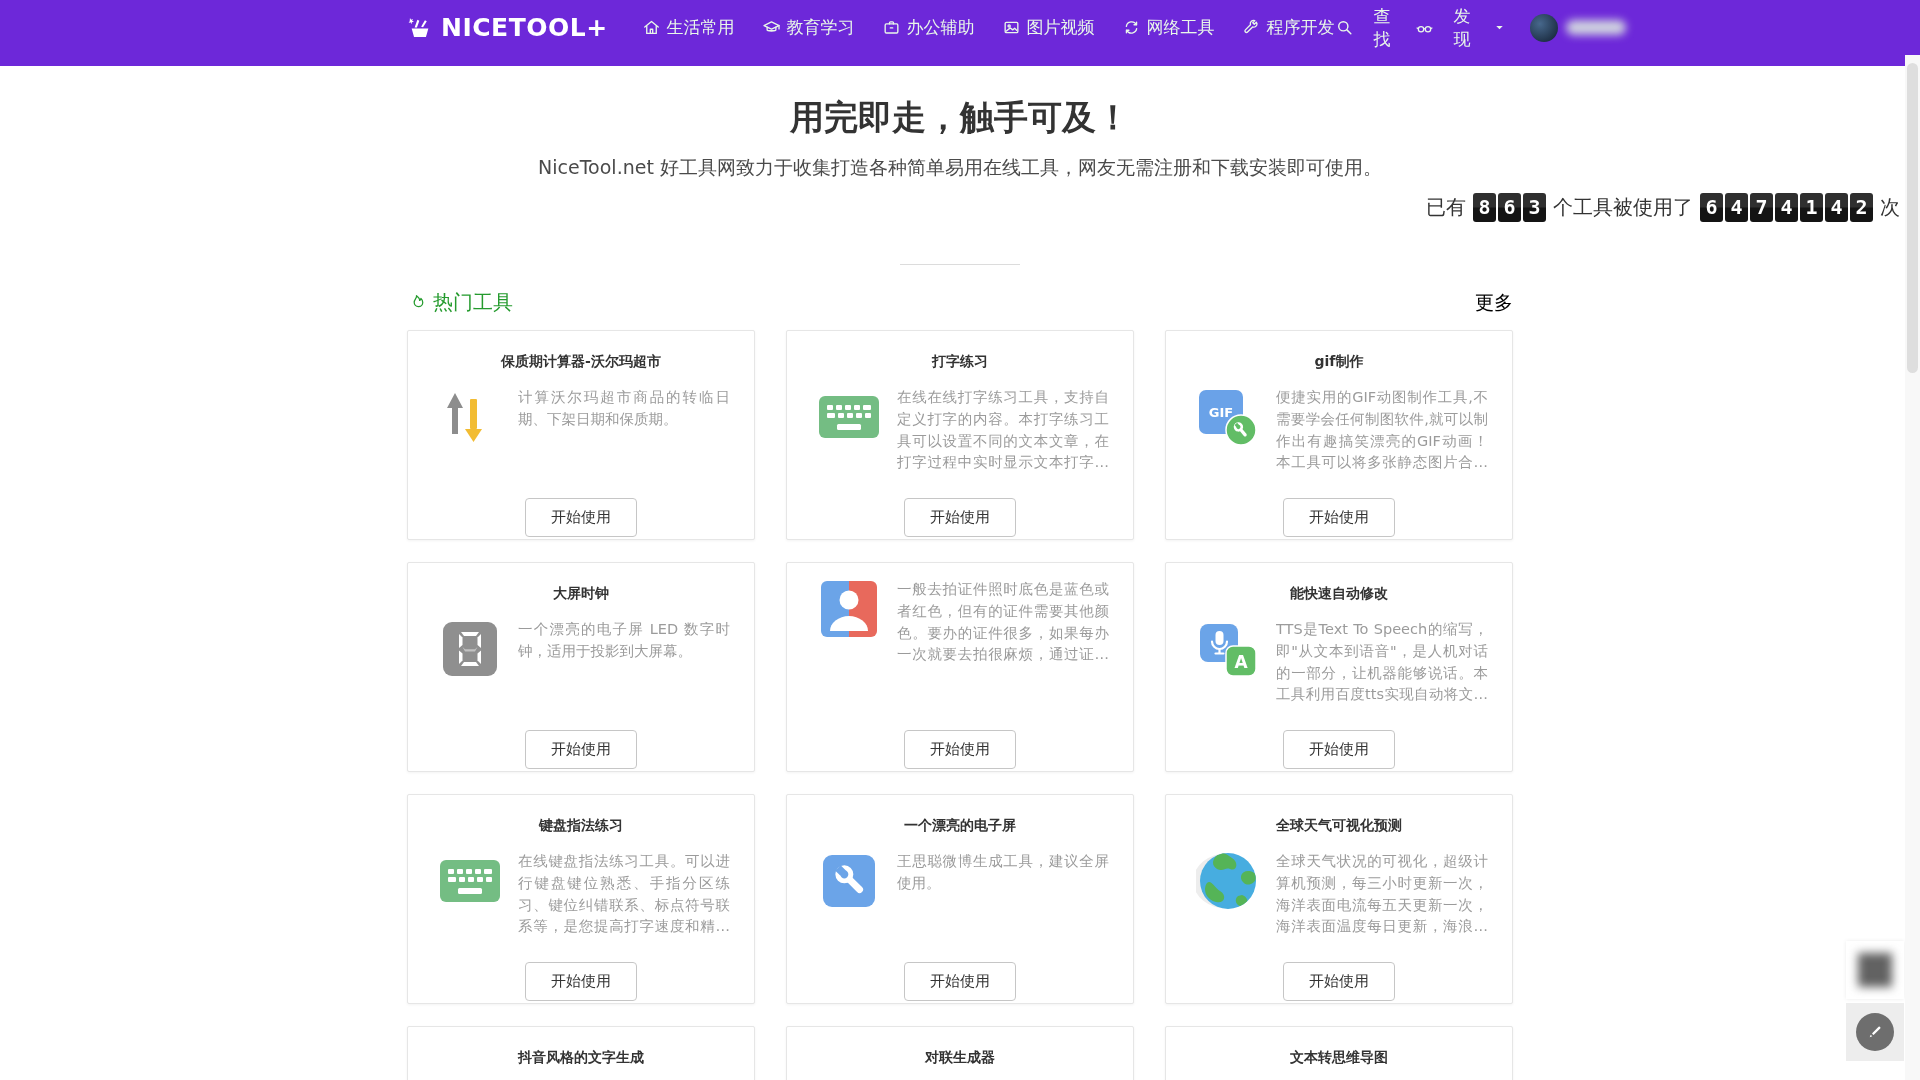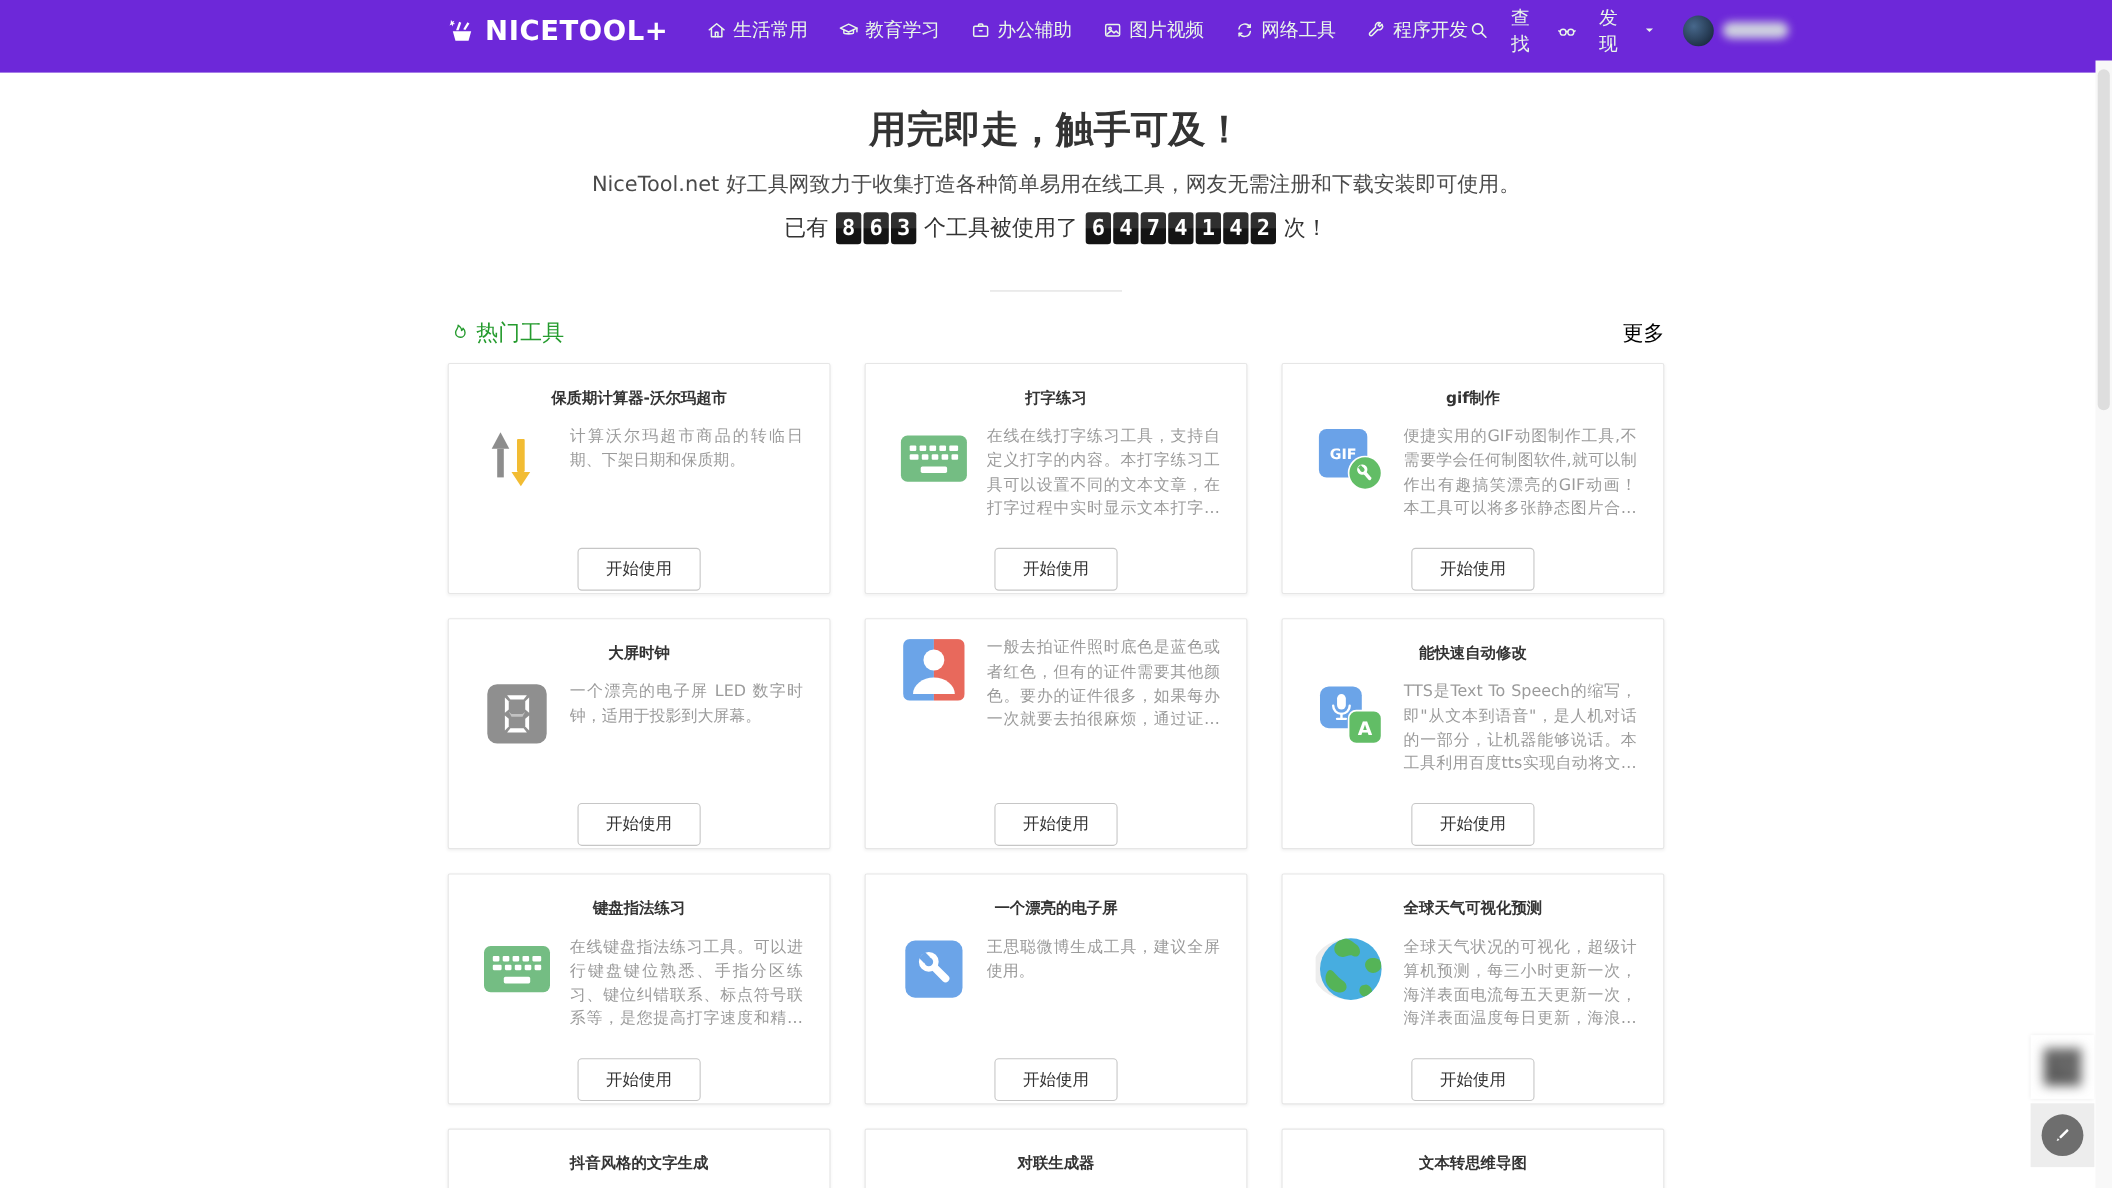--- a/index.html
+++ b/index.html
@@ -25,21 +25,21 @@
   .avatar{width:28px;height:28px;border-radius:50%;
           background:radial-gradient(circle at 35% 35%, #47688c, #101d2e);
           filter:blur(.6px);flex:0 0 28px;}
   .user-blur{width:60px;height:15px;border-radius:8px;margin-left:8px;
              background:rgba(225,240,225,.85);filter:blur(4px);}
 
   
   .hero{padding-top:29px;text-align:center;}
   .hero h1{margin:0;font-size:34px;color:#333;font-weight:bold;}
   .hero .subtitle{margin:14px 0 0;font-size:19px;color:#4a4a4a;}
-  .stats{margin-top:12px;display:flex;justify-content:center;align-items:center;
+  .stats{margin-top:12px;display:flex;justify-content:flex-end;align-items:center;
          gap:7px;font-size:20px;color:#333;}
   .digits{display:inline-flex;gap:2px;}
   .flip-digit{display:inline-block;width:23px;height:29px;line-height:29px;text-align:center;
       background:linear-gradient(180deg,#2f2f2f 0 48%,#141414 52% 100%);
       color:#fff;font-weight:bold;font-size:20px;border-radius:3px;
       font-family:"DejaVu Sans Mono","Liberation Mono",monospace;}
   .divider{width:120px;border:none;border-top:1px solid #dcdcdc;margin:42px auto 0;}
 
   
   .section-bar{display:flex;align-items:center;justify-content:space-between;margin-top:24px;}

